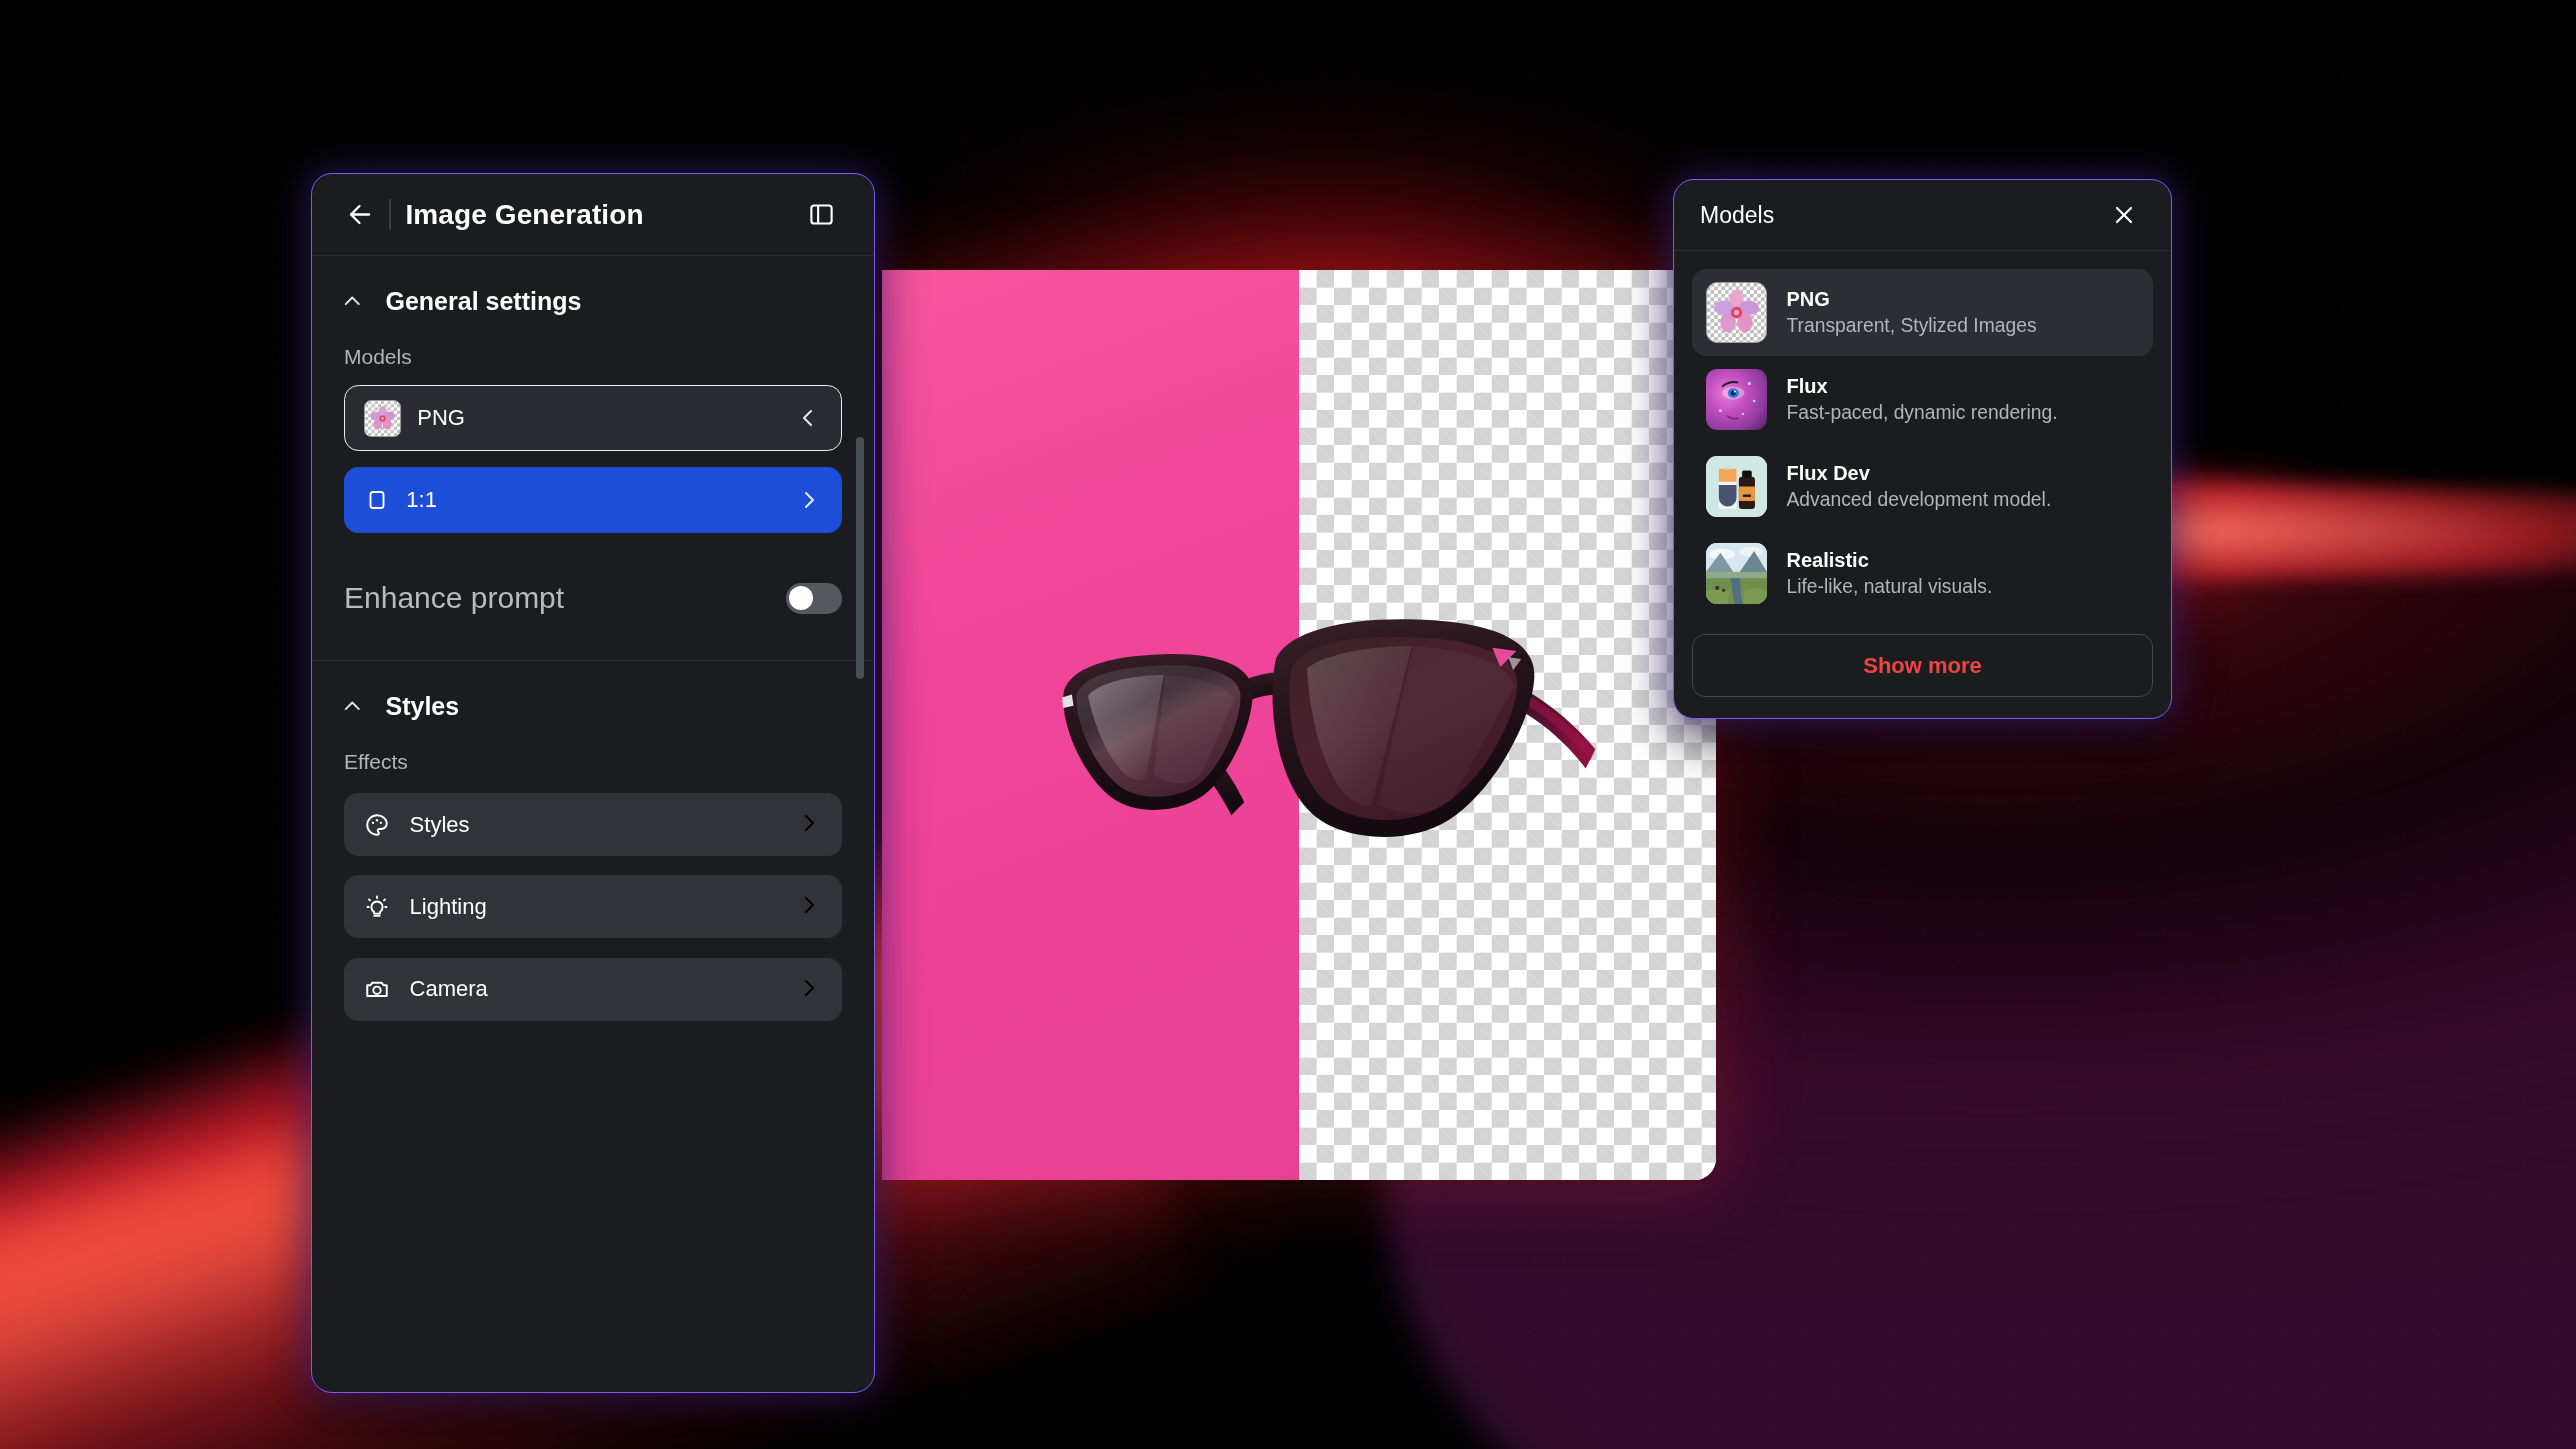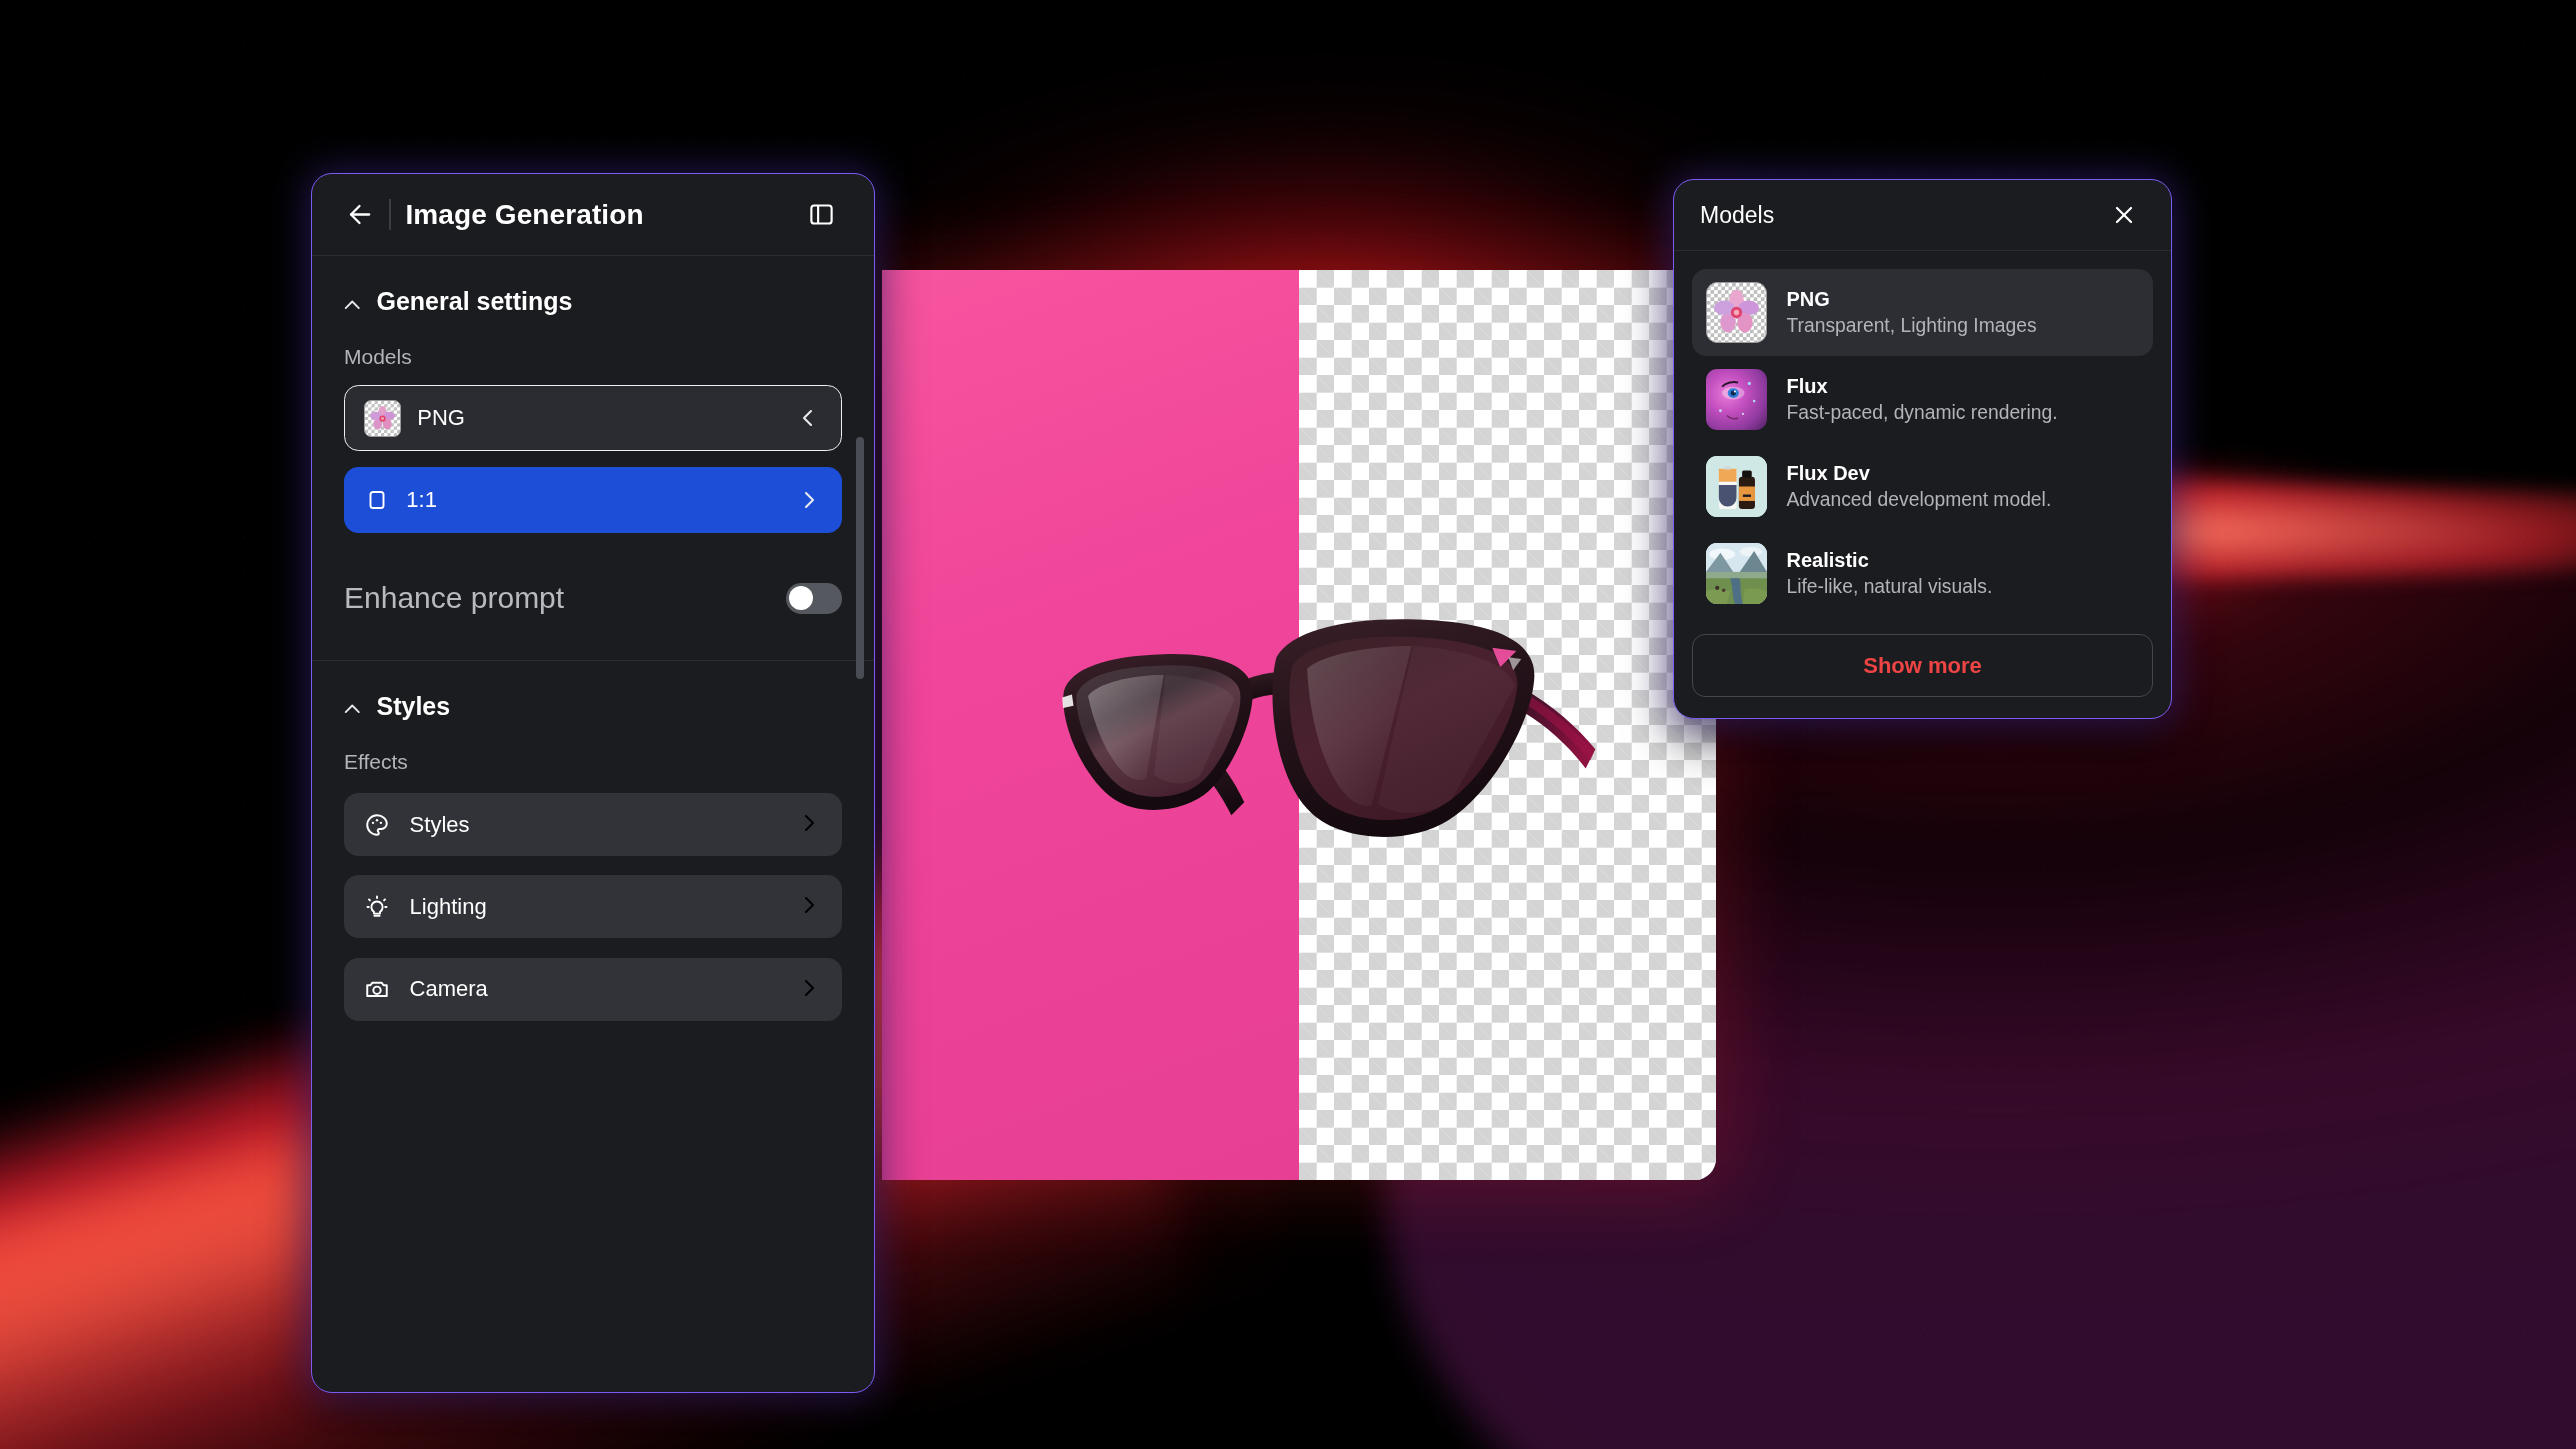--- a/index.html
+++ b/index.html
@@ -118,21 +118,21 @@
     height:82px; display:flex; align-items:center; gap:0;
     padding: 0 29px 0 24px; border-bottom:0.8px solid #2b2d32;
   }
   .icon-btn { width:47px; height:47px; display:flex; align-items:center; justify-content:center;
               border-radius:9.7px; color:#fff; cursor:pointer; flex:0 0 auto; }
   .hdr-div { width:1.6px; height:31px; background:#3a3d44; margin:0 14.5px 0 6.4px; }
   .sp-title { font-size:28px; font-weight:700; color:#fff; letter-spacing:0.1px; flex:1; }
 
   .sp-body { position:relative; height: calc(100% - 82px); overflow:hidden; }
 
-  .section-head { display:flex; align-items:flex-end; gap:13px; padding: 31px 29px 0 29px; }
+  .section-head { display:flex; align-items:center; gap:22px; padding: 31px 29px 0 29px; }
   .section-head .chev { width:22.5px; height:22.5px; color:#e7e7ea; display:flex; align-items:center; justify-content:center;}
   .section-head h3 { font-size:25px; font-weight:700; color:#fff; }
 
   .field-label { font-size:21px; color:#b2b4ba; padding: 29px 29px 0 32px; }
 
   .row-card {
     margin: 16px 32px 0 32px; height:66px; border-radius:14.5px;
     background:#1d4ed8; display:flex; align-items:center; padding: 0 21px 0 19.3px; gap:16px;
     cursor:pointer;
   }
@@ -443,21 +443,21 @@
             <ellipse cx="30.4" cy="16" rx="8.8" ry="6.2" fill="#cd96db"></ellipse>
             <ellipse cx="27.2" cy="28.6" rx="6.6" ry="8.4" fill="#e394c4"></ellipse>
             <ellipse cx="12.8" cy="28.6" rx="6.6" ry="8.4" fill="#df98cd"></ellipse>
             <ellipse cx="9.6" cy="16" rx="8.8" ry="6.2" fill="#cda0de"></ellipse>
             <circle cx="20" cy="20" r="4.8" fill="#e0436d"></circle>
             <circle cx="20" cy="20" r="2.3" fill="#f6a9bb"></circle>
           </svg>
         </span>
         <span class="model-text">
           <span class="mt-name" style="display:block">PNG</span>
-          <span class="mt-desc" style="display:block">Transparent, Lighting Images</span>
+          <span class="mt-desc" style="display:block">Transparent, Stylized Images</span>
         </span>
       </div>
 
       <div class="model-item">
         <span class="model-thumb th-flux">
           <svg width="61" height="61" viewBox="0 0 76 76">
             <path d="M0 0h76v76H0z" fill="none"></path>
             <ellipse cx="34" cy="30" rx="14" ry="8" fill="#ffffff" opacity=".35"></ellipse>
             <ellipse cx="34" cy="30" rx="7" ry="6" fill="#2f7fd6"></ellipse>
             <circle cx="34" cy="30" r="3.2" fill="#0d2a55"></circle>

